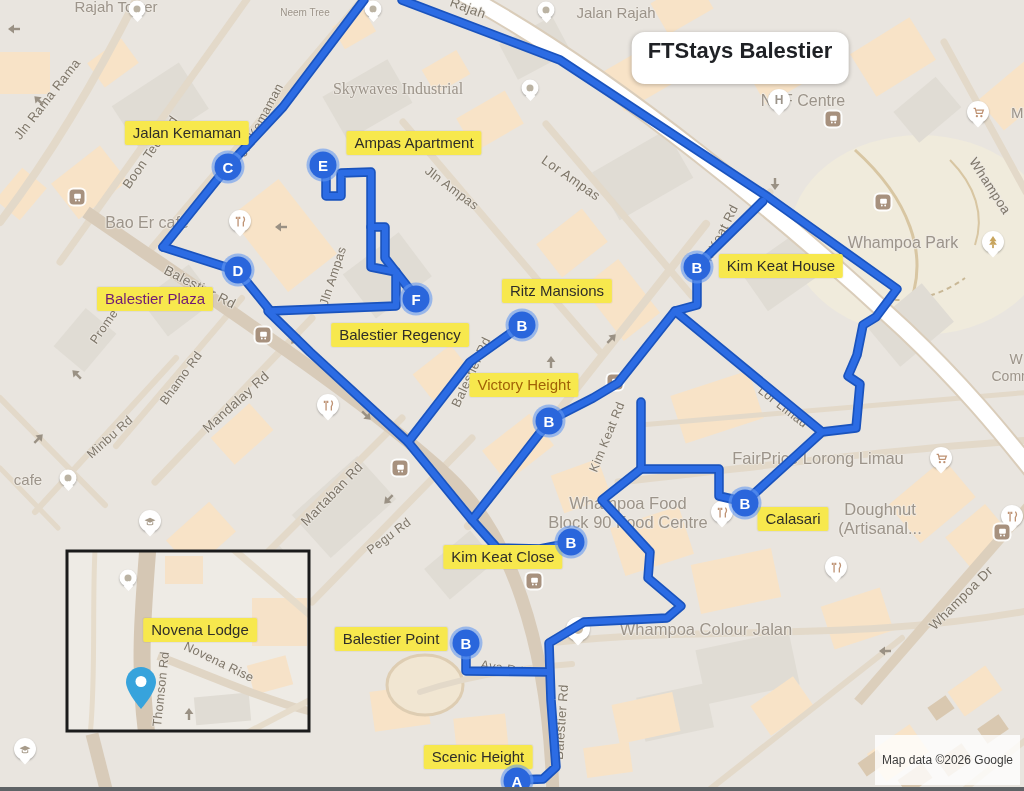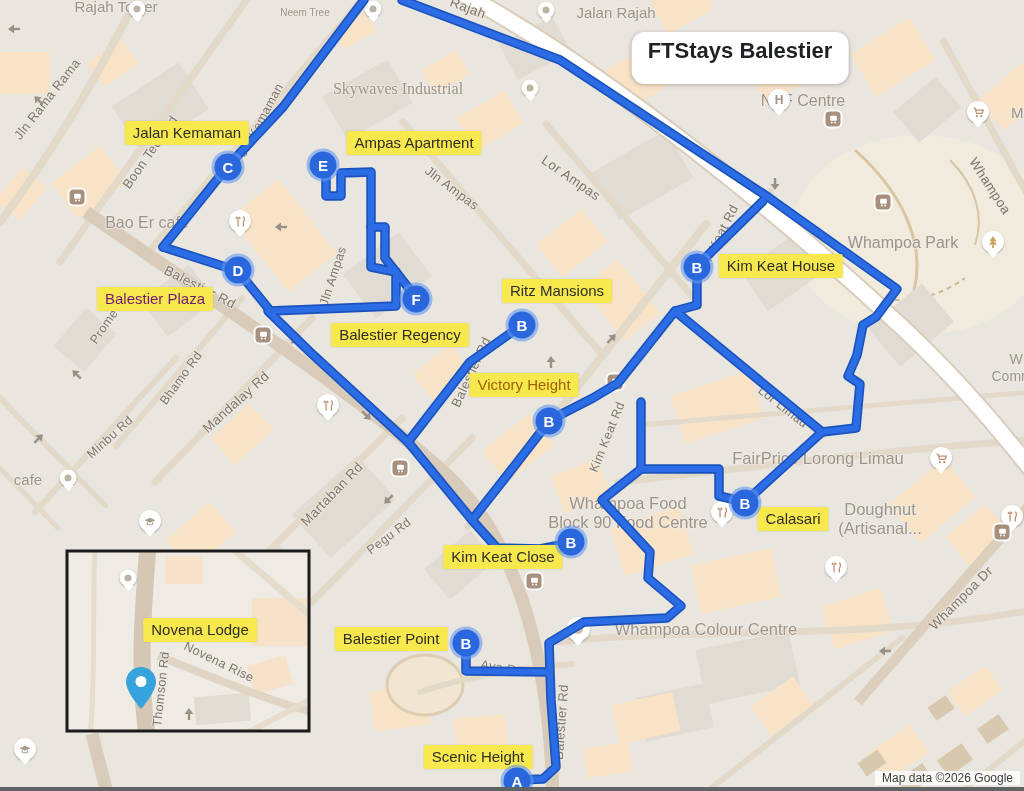--- a/index.html
+++ b/index.html
@@ -32,21 +32,21 @@
        transform:translateX(-50%) rotate(45deg);z-index:-1;}
   .cicon b{color:#9C948A;font-size:12px;}
   .bus{position:absolute;width:15px;height:15px;border-radius:4px;background:#A7917E;
        box-shadow:0 0 0 2px rgba(255,255,255,.9);transform:translate(-50%,-50%);
        display:flex;align-items:center;justify-content:center;}
   .arrow{position:absolute;transform-origin:center;}
   #title-box{position:absolute;left:740px;top:58px;transform:translate(-50%,-50%);background:#fff;
        border-radius:13px;padding:6px 16px 20px;font-size:22px;font-weight:bold;color:#1F2125;
        box-shadow:0 1px 4px rgba(0,0,0,.25);white-space:nowrap;pointer-events:auto;}
   #attribution{position:absolute;right:4px;bottom:6px;background:rgba(255,255,255,.8);
-       color:#3c3c3c;font-size:12px;padding:0 7px;white-space:nowrap;}
+       color:#3c3c3c;font-size:12px;padding:18px 7px;white-space:nowrap;}
   #bottom-bar{position:absolute;left:0;bottom:0;width:1024px;height:4px;background:#5F6366;z-index:5;}
   .dest-pin{position:absolute;transform:translate(-50%,-100%);}
 </style>
 </head>
 <body>
 
 <div id="stage">
 
   <svg id="decor" width="1024" height="791">
     <rect x="0" y="0" width="1024" height="791" fill="#E9E5DF"></rect>
@@ -195,21 +195,21 @@
       <div class="poi" style="left: 398px; top: 89px; font-size: 16px; font-family: Liberation Serif, serif;">Skywaves Industrial</div>
       <div class="poi" style="left: 758px; top: 101px; font-size: 16px; margin-left: 45px;">NKF Centre</div>
       <div class="poi" style="left: 903px; top: 243px; font-size: 16px;">Whampoa Park</div>
       <div class="poi" style="left: 147px; top: 223px; font-size: 16px;">Bao Er cafe</div>
       <div class="poi" style="left: 28px; top: 480px; font-size: 15px;">cafe</div>
       <div class="poi" style="left: 818px; top: 459px; font-size: 16.5px;">FairPrice Lorong Limau</div>
       <div class="poi" style="left: 628px; top: 513px; font-size: 16.5px;">Whampoa Food
 Block 90 Food Centre</div>
       <div class="poi" style="left: 880px; top: 519px; font-size: 16.5px;">Doughnut
 (Artisanal...</div>
-      <div class="poi" style="left: 706px; top: 630px; font-size: 16.5px;">Whampoa Colour Centre</div>
+      <div class="poi" style="left: 706px; top: 630px; font-size: 16.5px;">Whampoa Colour Jalan</div>
       <div class="poi" style="left: 1016px; top: 368px; font-size: 14px;">W
 Commu</div>
       <div class="poi" style="left: 1019px; top: 113px; font-size: 15px;">Mi</div>
       <div class="pin" style="left: 137px; top: 9px;">
         <i></i>
       </div>
       <div class="pin" style="left: 373px; top: 9px;">
         <i></i>
       </div>
       <div class="pin" style="left: 546px; top: 10px;">

